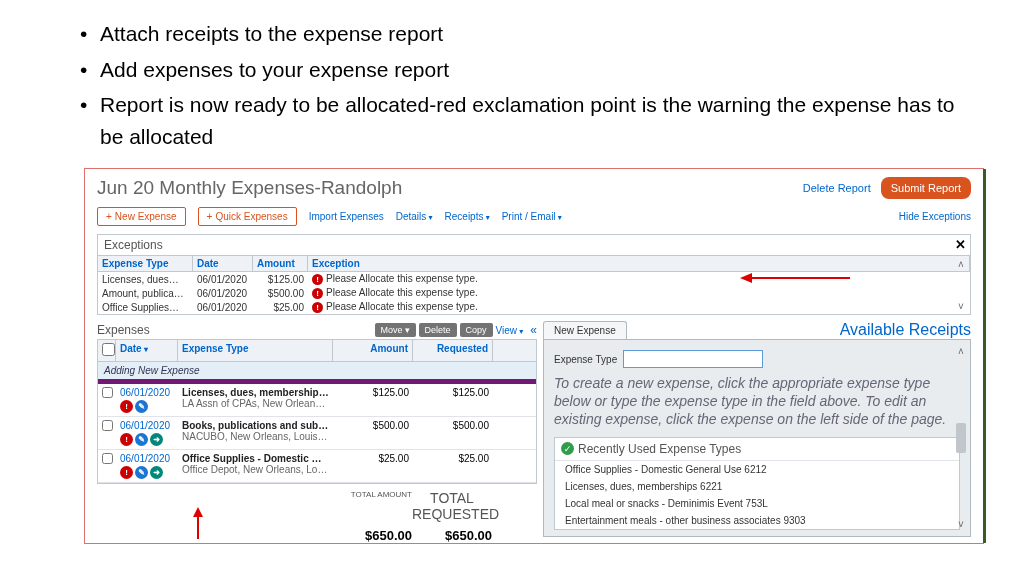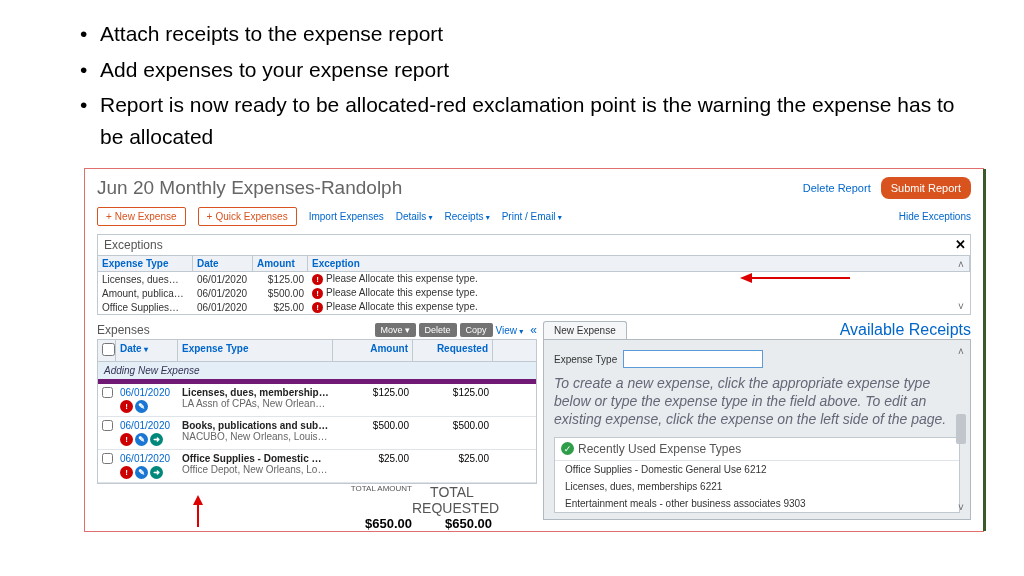--- a/index.html
+++ b/index.html
@@ -56,21 +56,21 @@
   .exp-row .date { color: #0066cc; }
   .exp-row .etype b { font-weight: bold; color: #222; display: block; white-space: nowrap; overflow: hidden; text-overflow: ellipsis; }
   .exp-row .etype span { color: #666; display: block; white-space: nowrap; overflow: hidden; text-overflow: ellipsis; }
   .exp-row .amt, .exp-row .req { text-align: right; }
   .row-icons { display: flex; gap: 2px; margin-top: 2px; }
   .ico { width: 13px; height: 13px; border-radius: 50%; display: inline-flex; align-items: center; justify-content: center; font-size: 8px; color: #fff; font-weight: bold; }
   .ico-red { background: #c00; }
   .ico-blue { background: #1976d2; }
   .ico-teal { background: #00897b; }
   
-  .totals { display: grid; grid-template-columns: 18px 62px 155px 80px 80px; font-size: 10px; }
+  .totals { display: grid; grid-template-columns: 18px 62px 155px 80px 80px; font-size: 10px; padding-top: 6px; }
   .totals .lbl { grid-column: 4; text-align: right; font-size: 8px; color: #555; }
   .totals .lbl2 { grid-column: 5; text-align: center; font-size: 14px; color: #555; }
   .totals .val { font-weight: bold; font-size: 13px; text-align: right; }
   
   .new-exp-pane { flex: 1; }
   .tab-strip { display: flex; align-items: flex-end; justify-content: space-between; }
   .tab { border: 1px solid #b0b8c0; border-bottom: none; padding: 3px 10px; font-size: 10px; background: #f4f6f8; color: #333; border-radius: 3px 3px 0 0; }
   .avail { color: #0066cc; font-size: 16px; cursor: pointer; }
   .pane-body { border: 1px solid #b0b8c0; background: #e8ecef; padding: 10px 10px 6px; position: relative; min-height: 175px; }
   .field-row { display: flex; align-items: center; gap: 6px; margin-bottom: 6px; }
@@ -253,20 +253,21 @@
         </div>
         <div class="hint">To create a new expense, click the appropriate expense type below or type the expense type in the field above. To edit an existing expense, click the expense on the left side of the page.</div>
         <div class="recent-box">
           <div class="recent-head">
             <span class="chk-green">✓</span>
             <span>Recently Used Expense Types</span>
           </div>
           <div class="recent-list" id="recent-list">
               <div>Office Supplies - Domestic General Use 6212</div>
               <div>Licenses, dues, memberships 6221</div>
+              <div>Local meal or snacks - Deminimis Event 753L</div>
               <div>Entertainment meals - other business associates 9303</div>
             </div>
         </div>
         <div class="pane-scroll">
             <span>˄</span>
             <span class="thumb"></span>
             <span>˅</span>
           </div>
       </div>
     </div>

